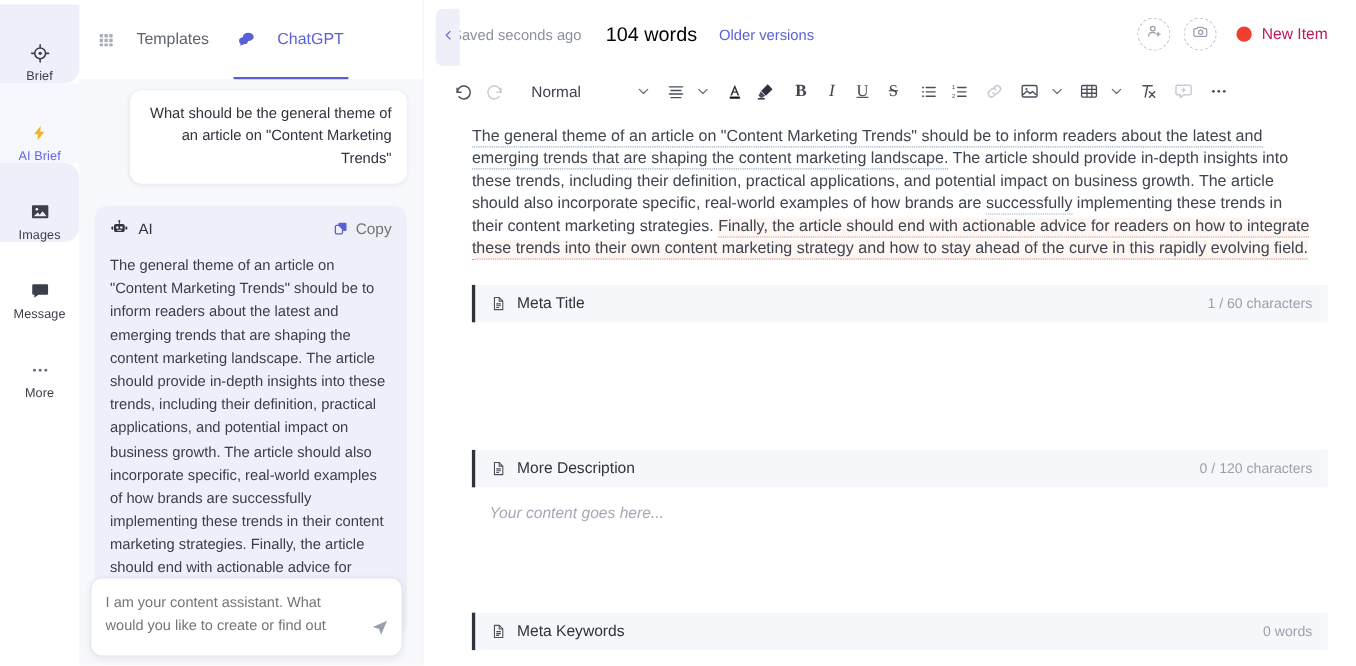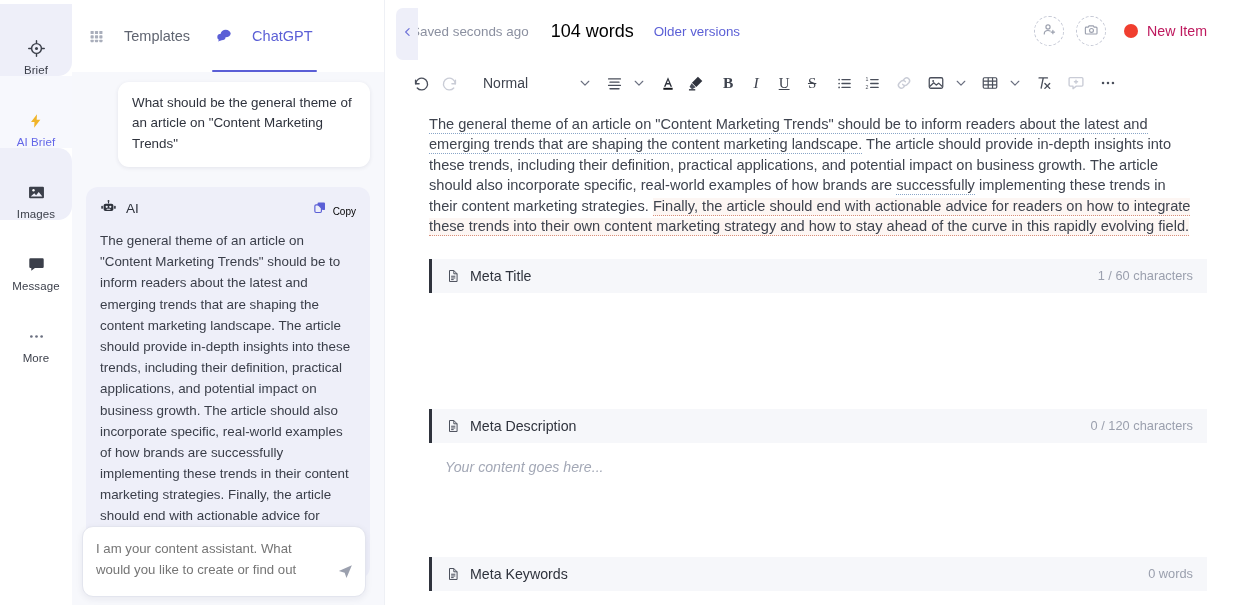--- a/index.html
+++ b/index.html
@@ -76,35 +76,36 @@
     position: relative;
   }
   .msg-user {
     margin-left: 32px;
     background: #ffffff;
     border-radius: 11px;
     padding: 11px 14px 13px 14px;
     box-shadow: 0 1px 4px rgba(30,35,70,.09);
     font-size: 13.4px; line-height: 1.52;
     color: #2f333d;
+    text-align: right;
   }
   .msg-ai {
     margin-top: 20px;
     background: #eeeff9;
     border-radius: 12px;
     padding: 12px 14px 10px 14px;
   }
   .msg-ai-head {
     display: flex; align-items: center; justify-content: space-between;
     margin-bottom: 12px;
   }
   .ai-id { display: flex; align-items: center; gap: 9px; font-size: 13.6px; color: #2f333d; }
   .copy-btn {
-    display: flex; align-items: flex-end; gap: 6px;
-    color: #000000; font-size: 10px; cursor: pointer;
+    display: flex; align-items: flex-start; gap: 6px;
+    color: #737373; font-size: 14px; cursor: pointer;
   }
   .msg-ai-body {
     font-size: 13.4px; line-height: 1.58; color: #3a3e49;
   }
   .chat-input-wrap {
     position: absolute; left: 10px; right: 18px; bottom: 8px;
     background: #ffffff;
     border: 1px solid #e3e5ee;
     border-radius: 11px;
     box-shadow: 0 2px 7px rgba(30,35,70,.07);
@@ -554,21 +555,21 @@
 
         <div class="meta-sec" style="margin-top:4px">
           <div class="meta-head">
             <span class="meta-ico">
               <svg width="14" height="16" viewBox="0 0 24 24" fill="none" stroke="#4a4f5b" stroke-width="1.7" stroke-linejoin="round">
                 <path d="M6 2.6h7.4L19 8.2v13.2H6z"></path>
                   <path d="M13.4 2.6v5.6H19"></path>
                 <path d="M8.8 12.4h7.2M8.8 15.4h7.2M8.8 18.2h4.4"></path>
               </svg>
             </span>
-            <span class="meta-title">Meta Description</span>
+            <span class="meta-title">More Description</span>
             <span class="meta-count">0 / 120 characters</span>
           </div>
           <div class="meta-body">
             <span class="meta-placeholder">Your content goes here...</span>
             <div class="meta-spacer-mid"></div>
           </div>
         </div>
 
         <div class="meta-sec" style="margin-top:2px">
           <div class="meta-head">

